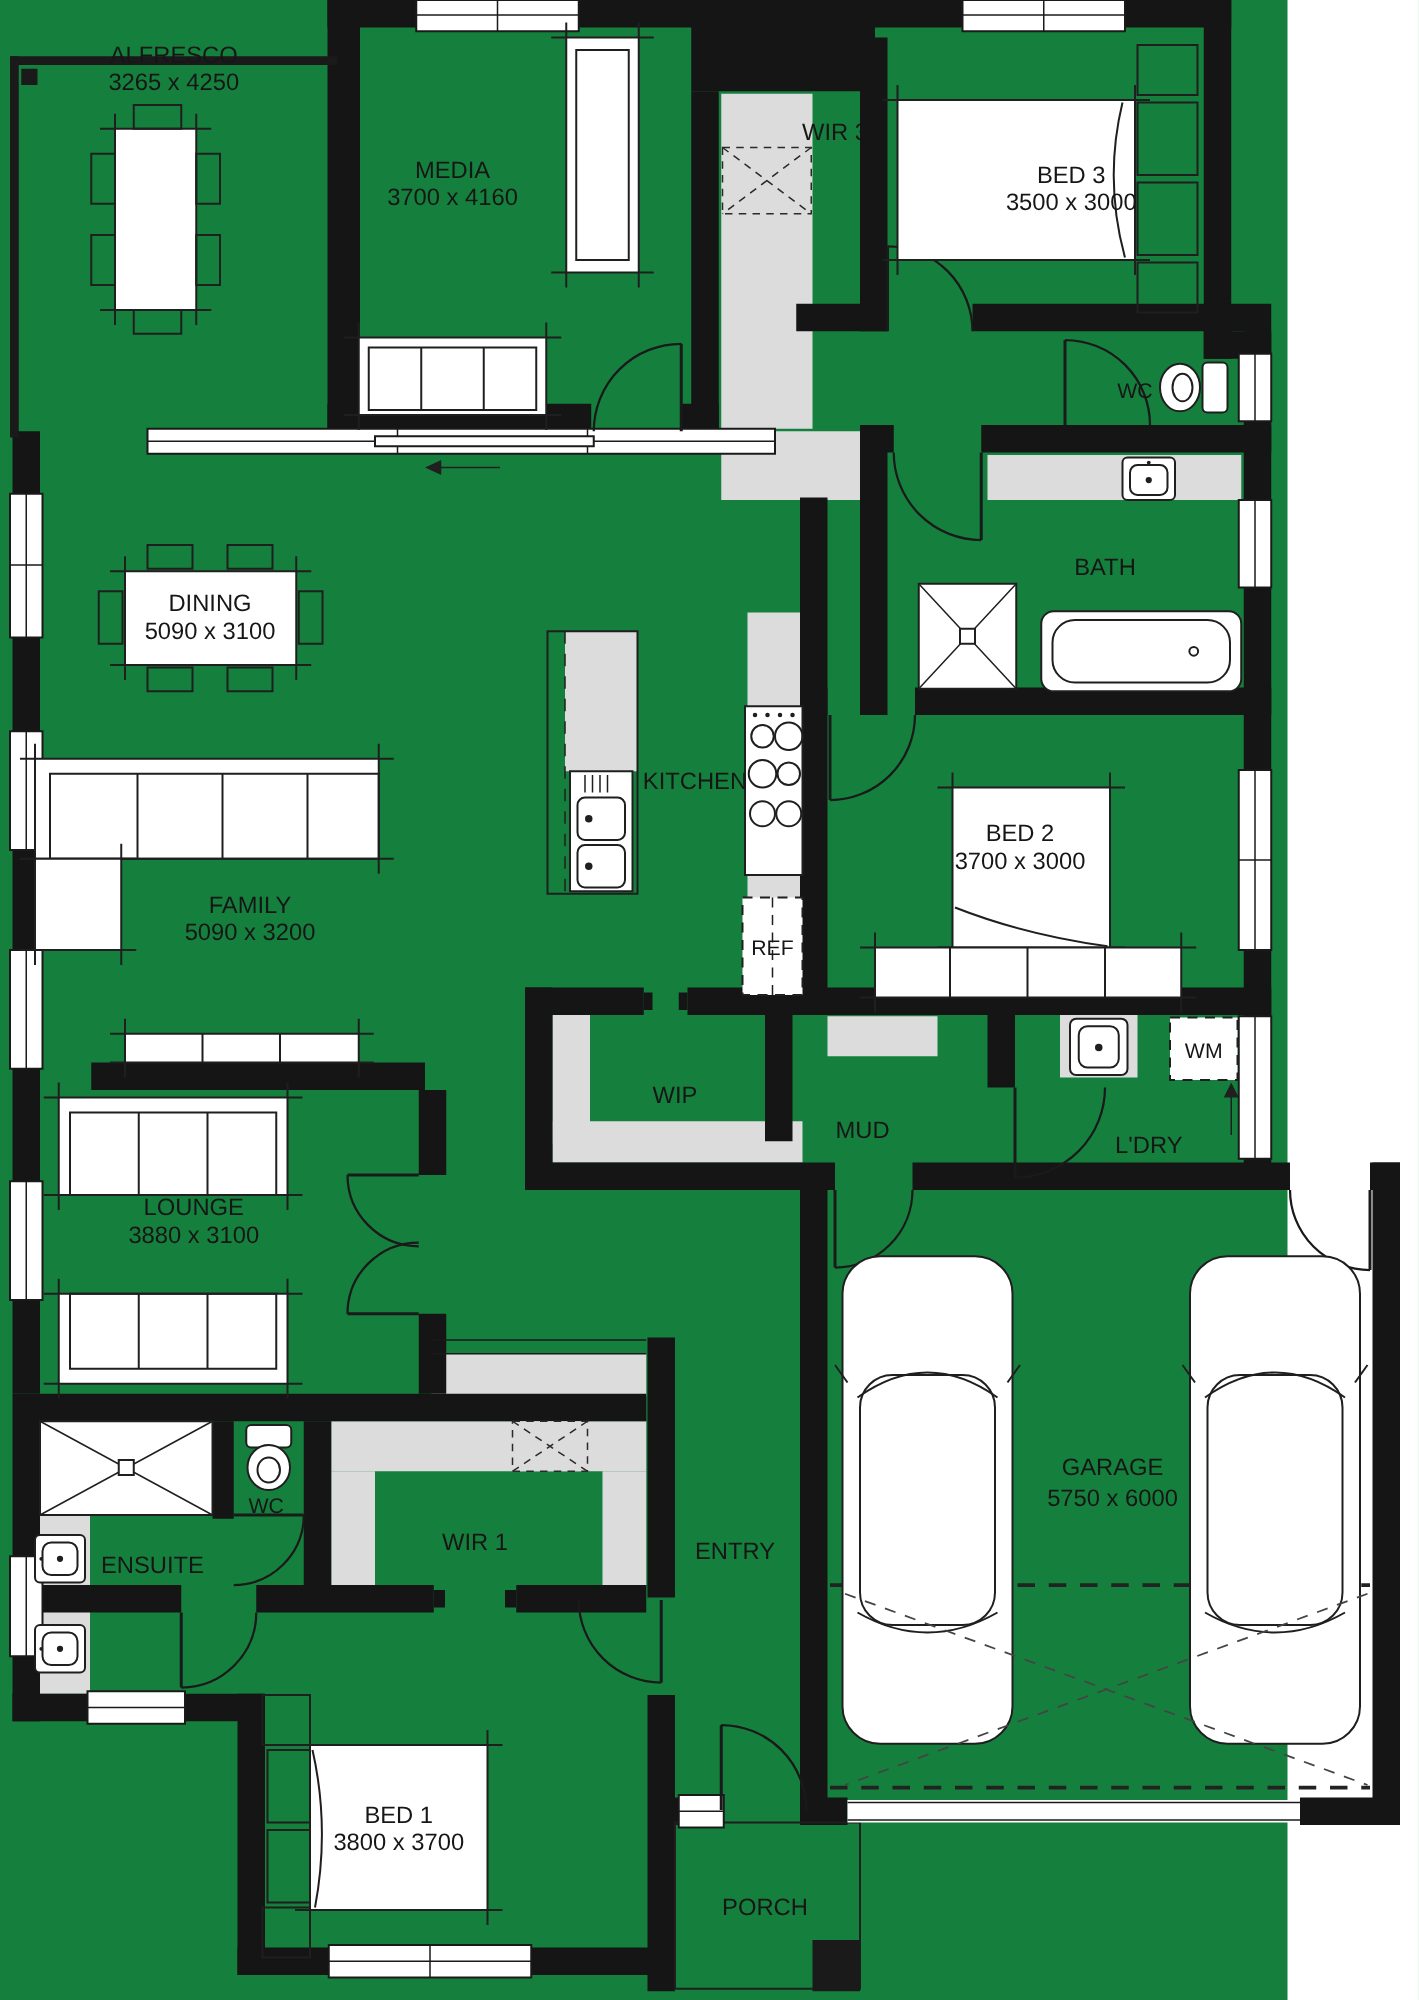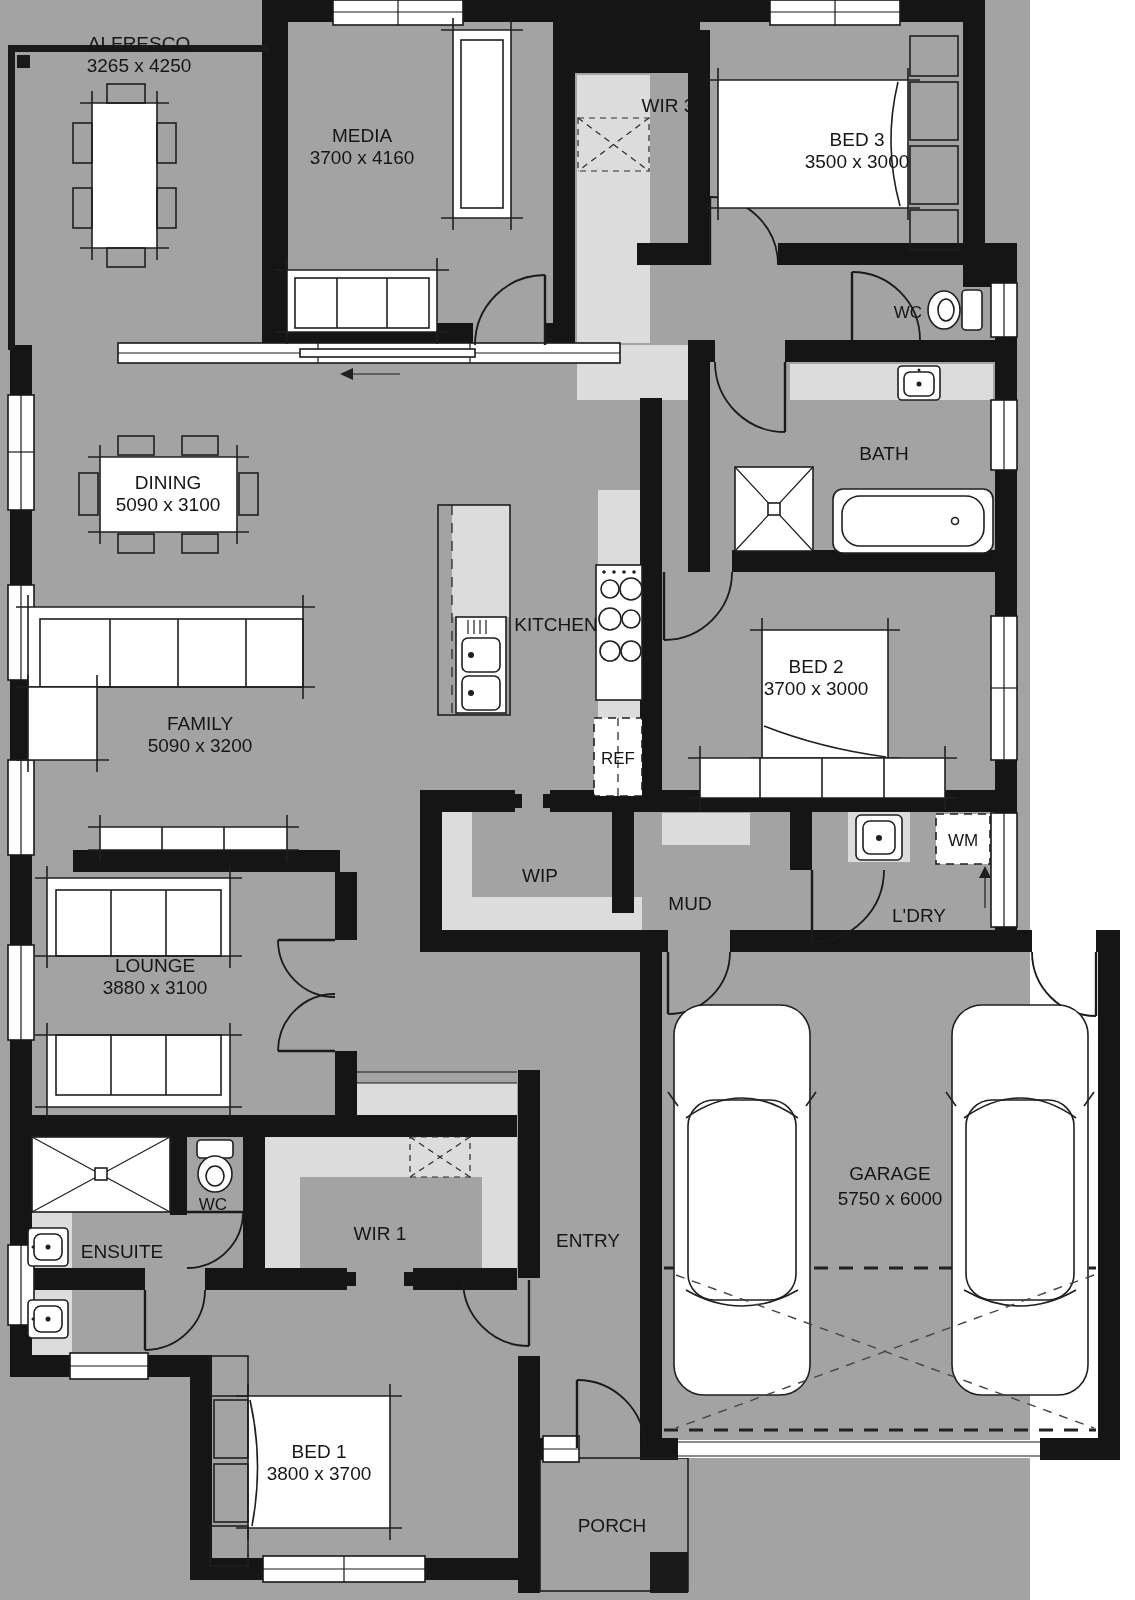--- a/index.html
+++ b/index.html
@@ -1,16 +1,16 @@
 <!DOCTYPE html>
 <html><head>
 <meta charset="utf-8">
 <style>
   html,body{margin:0;padding:0;background:#fff;}
-  #stage{width:1030px;height:1600px;position:relative;background:#a3a3a3;text-align:right;}
+  #stage{width:1030px;height:1600px;position:relative;background:#15803d;text-align:right;}
   svg{display:block;}
   .wall{fill:#151515;stroke:none;}
   .thin{fill:#1a1a1a;}
   .gray{fill:#dcdcdc;stroke:none;}
   .frn{fill:none;stroke:#1f1f1f;stroke-width:1.6;}
   .frnW{fill:#ffffff;stroke:#1f1f1f;stroke-width:1.6;}
   .hair{fill:none;stroke:#1f1f1f;stroke-width:1.2;}
   .arc{fill:none;stroke:#1a1a1a;stroke-width:1.8;}
   .leaf{stroke:#1a1a1a;stroke-width:2.4;}
   .win{fill:#ffffff;stroke:#1a1a1a;stroke-width:1.6;}

